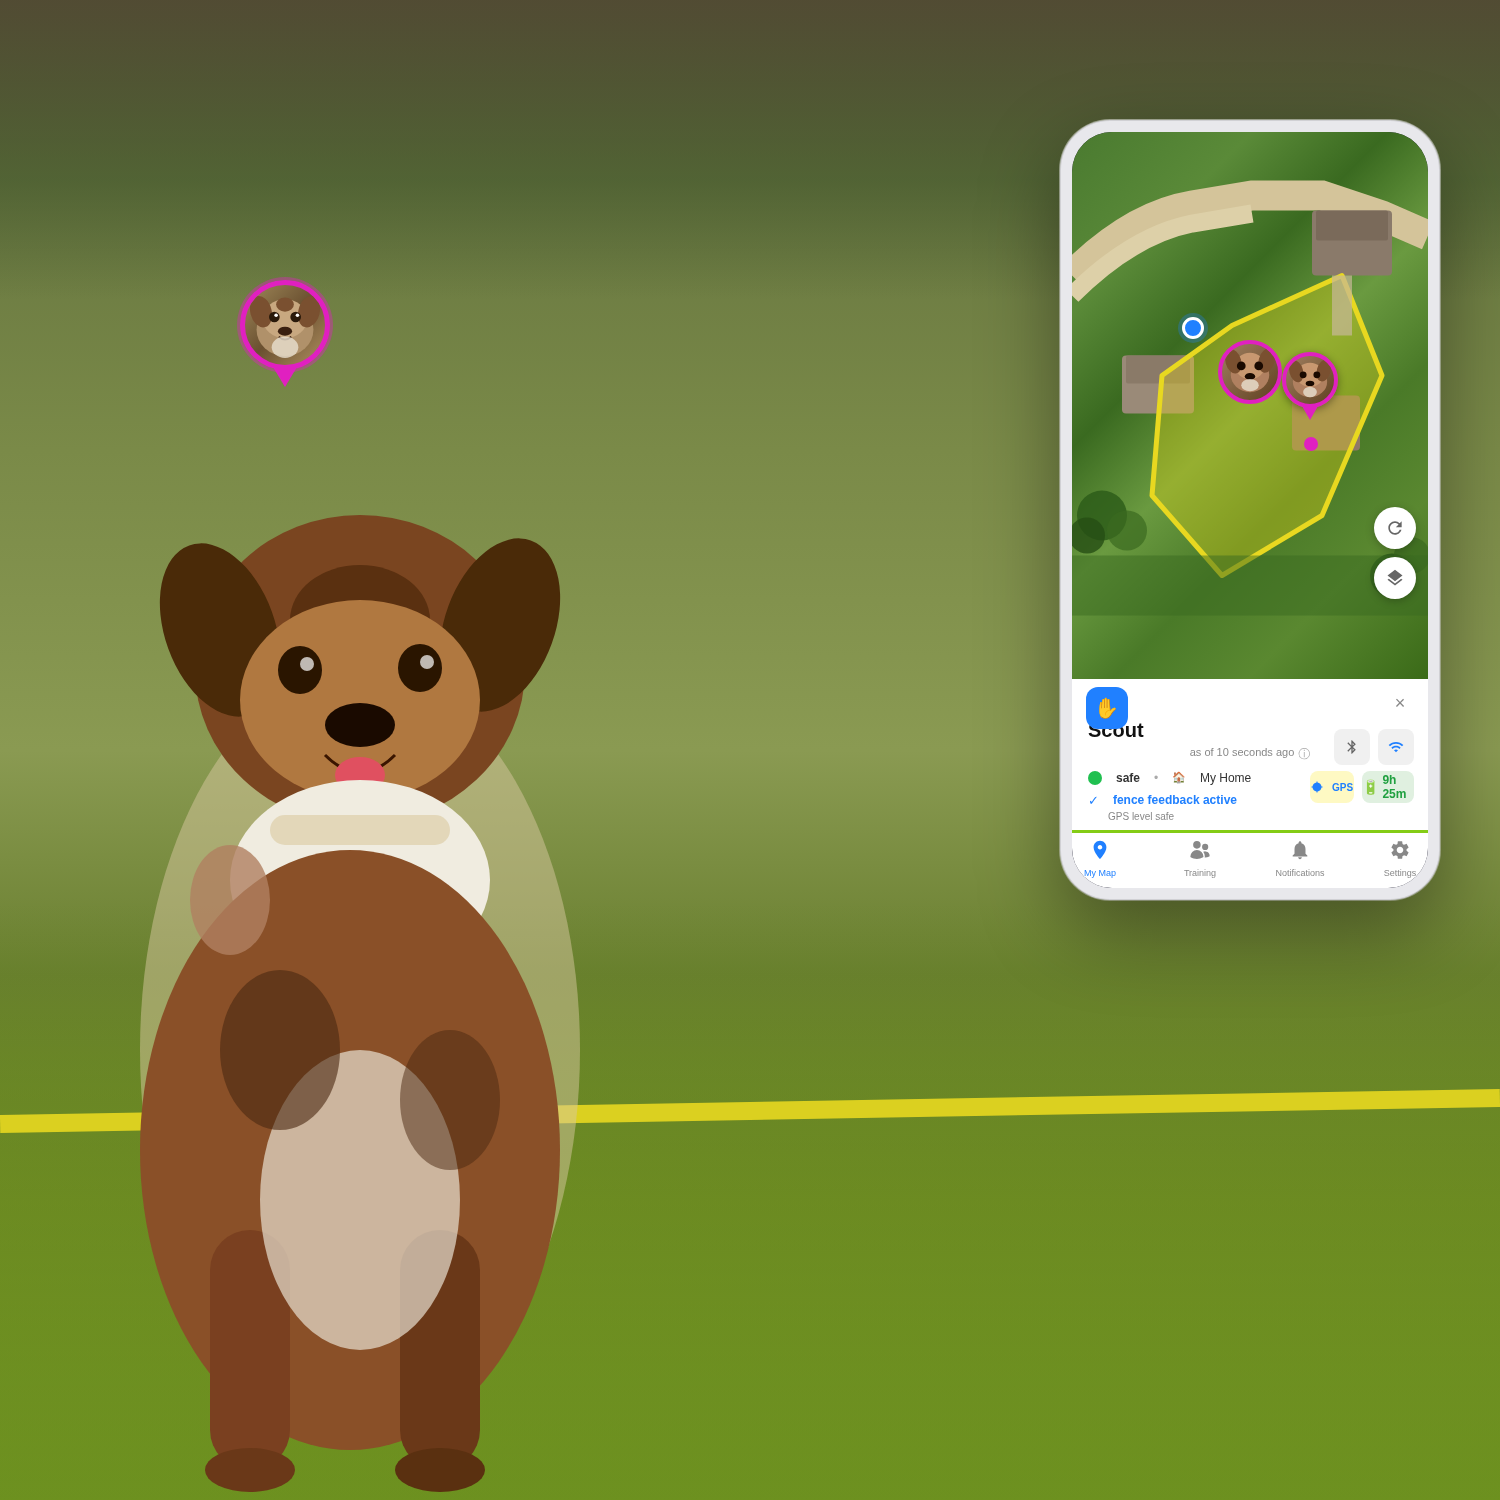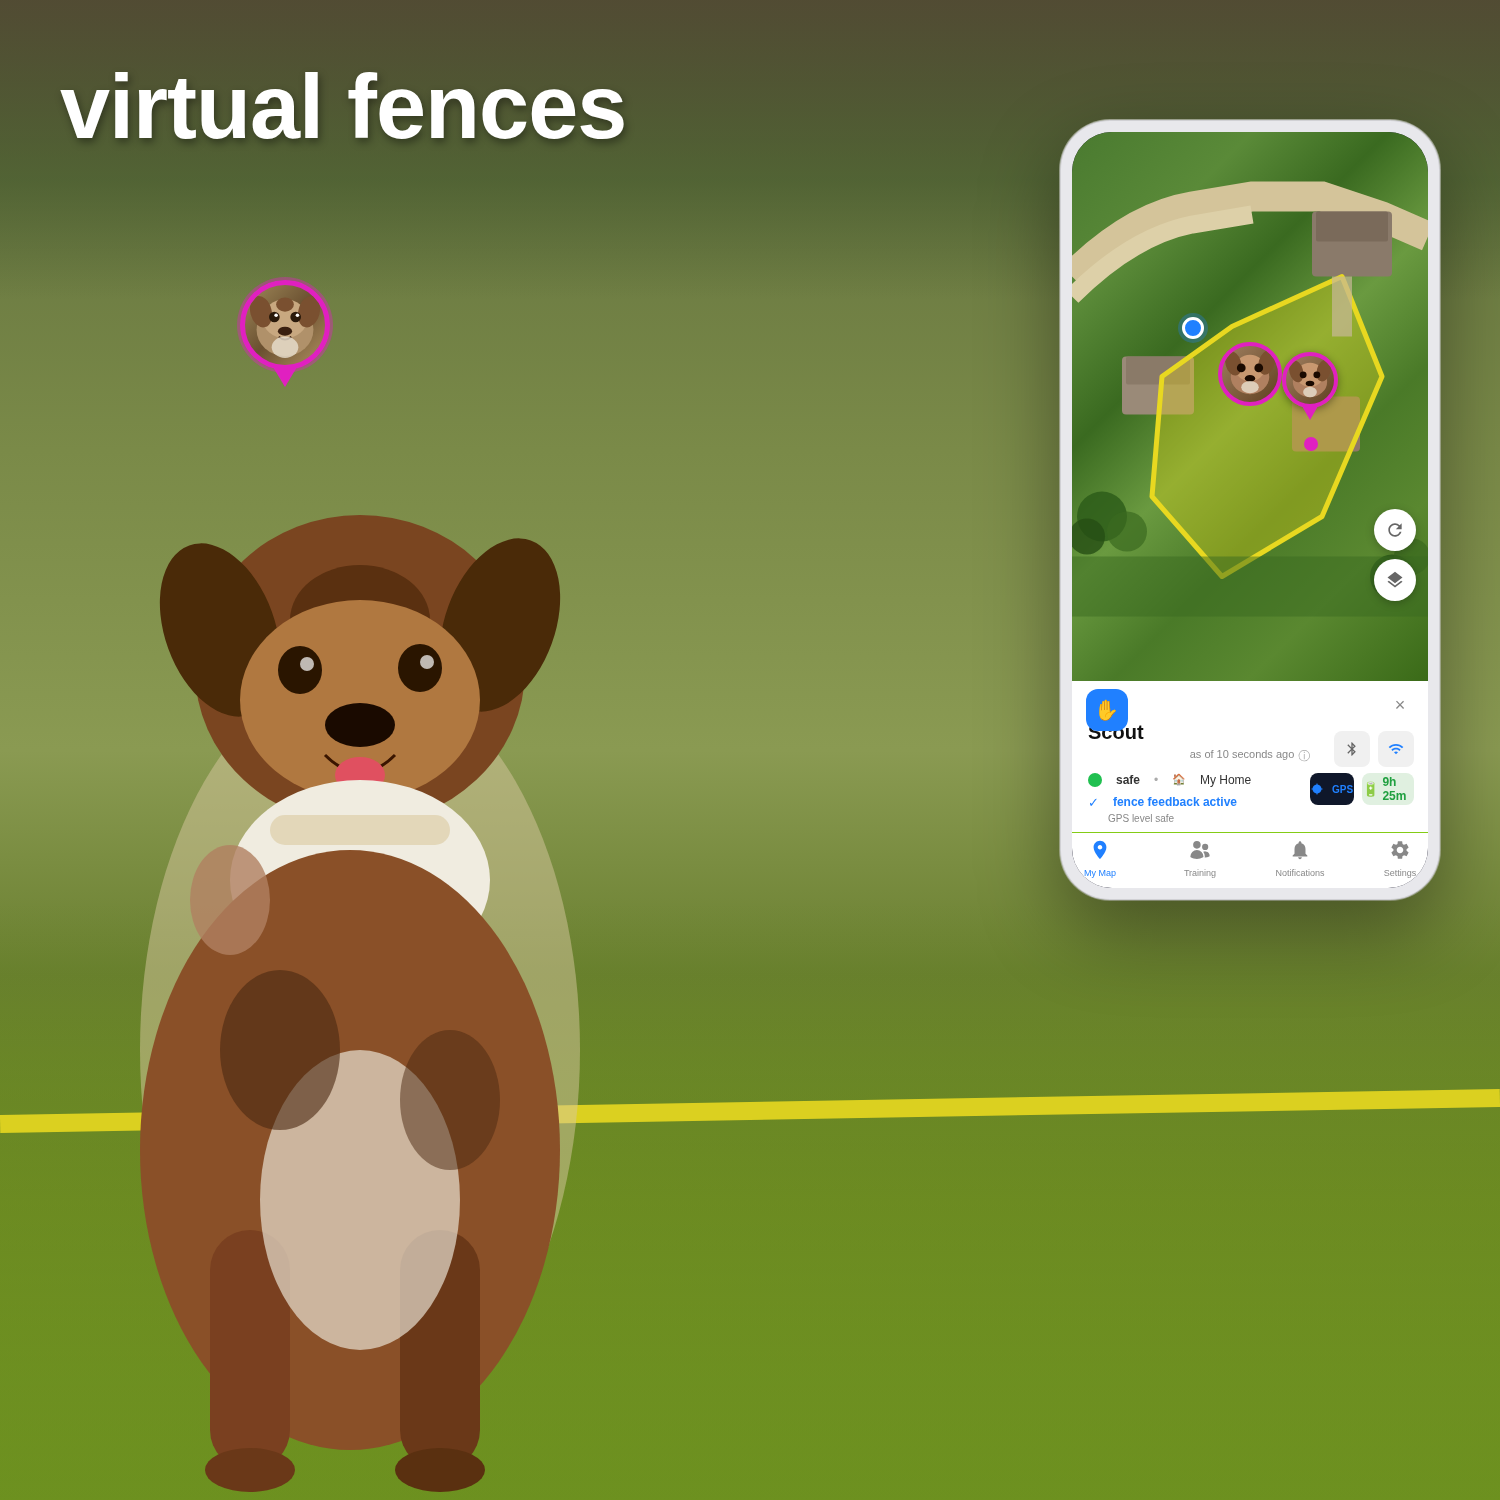--- a/index.html
+++ b/index.html
@@ -377,21 +377,21 @@
 
     .icon-bt { background: #f0f0f0; color: #555; }
     .icon-signal { background: #f0f0f0; color: #555; }
 
     .icon-row-bottom {
       display: flex;
       gap: 8px;
     }
 
     .icon-gps {
-      background: #0f172a;
+      background: #fef9c3;
       color: #2080ff;
       width: 44px;
       height: 32px;
       border-radius: 8px;
       display: flex;
       align-items: center;
       justify-content: center;
       font-size: 11px;
       font-weight: 700;
       gap: 9px;
@@ -407,21 +407,21 @@
       align-items: center;
       justify-content: center;
       font-size: 10px;
       font-weight: 600;
       gap: 3px;
     }
 
     
     .phone-nav {
       display: flex;
-      border-top: 1px solid #84cc16;
+      border-top: 3px solid #84cc16;
       padding: 6px 0 10px;
       gap: 44px;
     }
 
     .nav-item {
       flex: 1;
       display: flex;
       flex-direction: column;
       align-items: center;
       gap: 2px;
@@ -457,21 +457,20 @@
 <div class="bg-scene">
 
   <div class="bg-top"></div>
 
   <div class="grass-overlay"></div>
 
   <div class="fence-line"></div>
 </div>
 
 <div class="headline">
-  <div class="headline-text">virtual fences</div>
 </div>
 
 <div class="dog-pin-left">
   <div class="pin-circle">
     <svg viewBox="0 0 90 90" width="80" height="80">
 
       <ellipse cx="45" cy="50" rx="32" ry="30" fill="#b0916a"></ellipse>
       <ellipse cx="45" cy="38" rx="25" ry="22" fill="#c8a880"></ellipse>
 
       <ellipse cx="18" cy="30" rx="12" ry="18" fill="#7a5030" transform="rotate(-15 18 30)"></ellipse>

